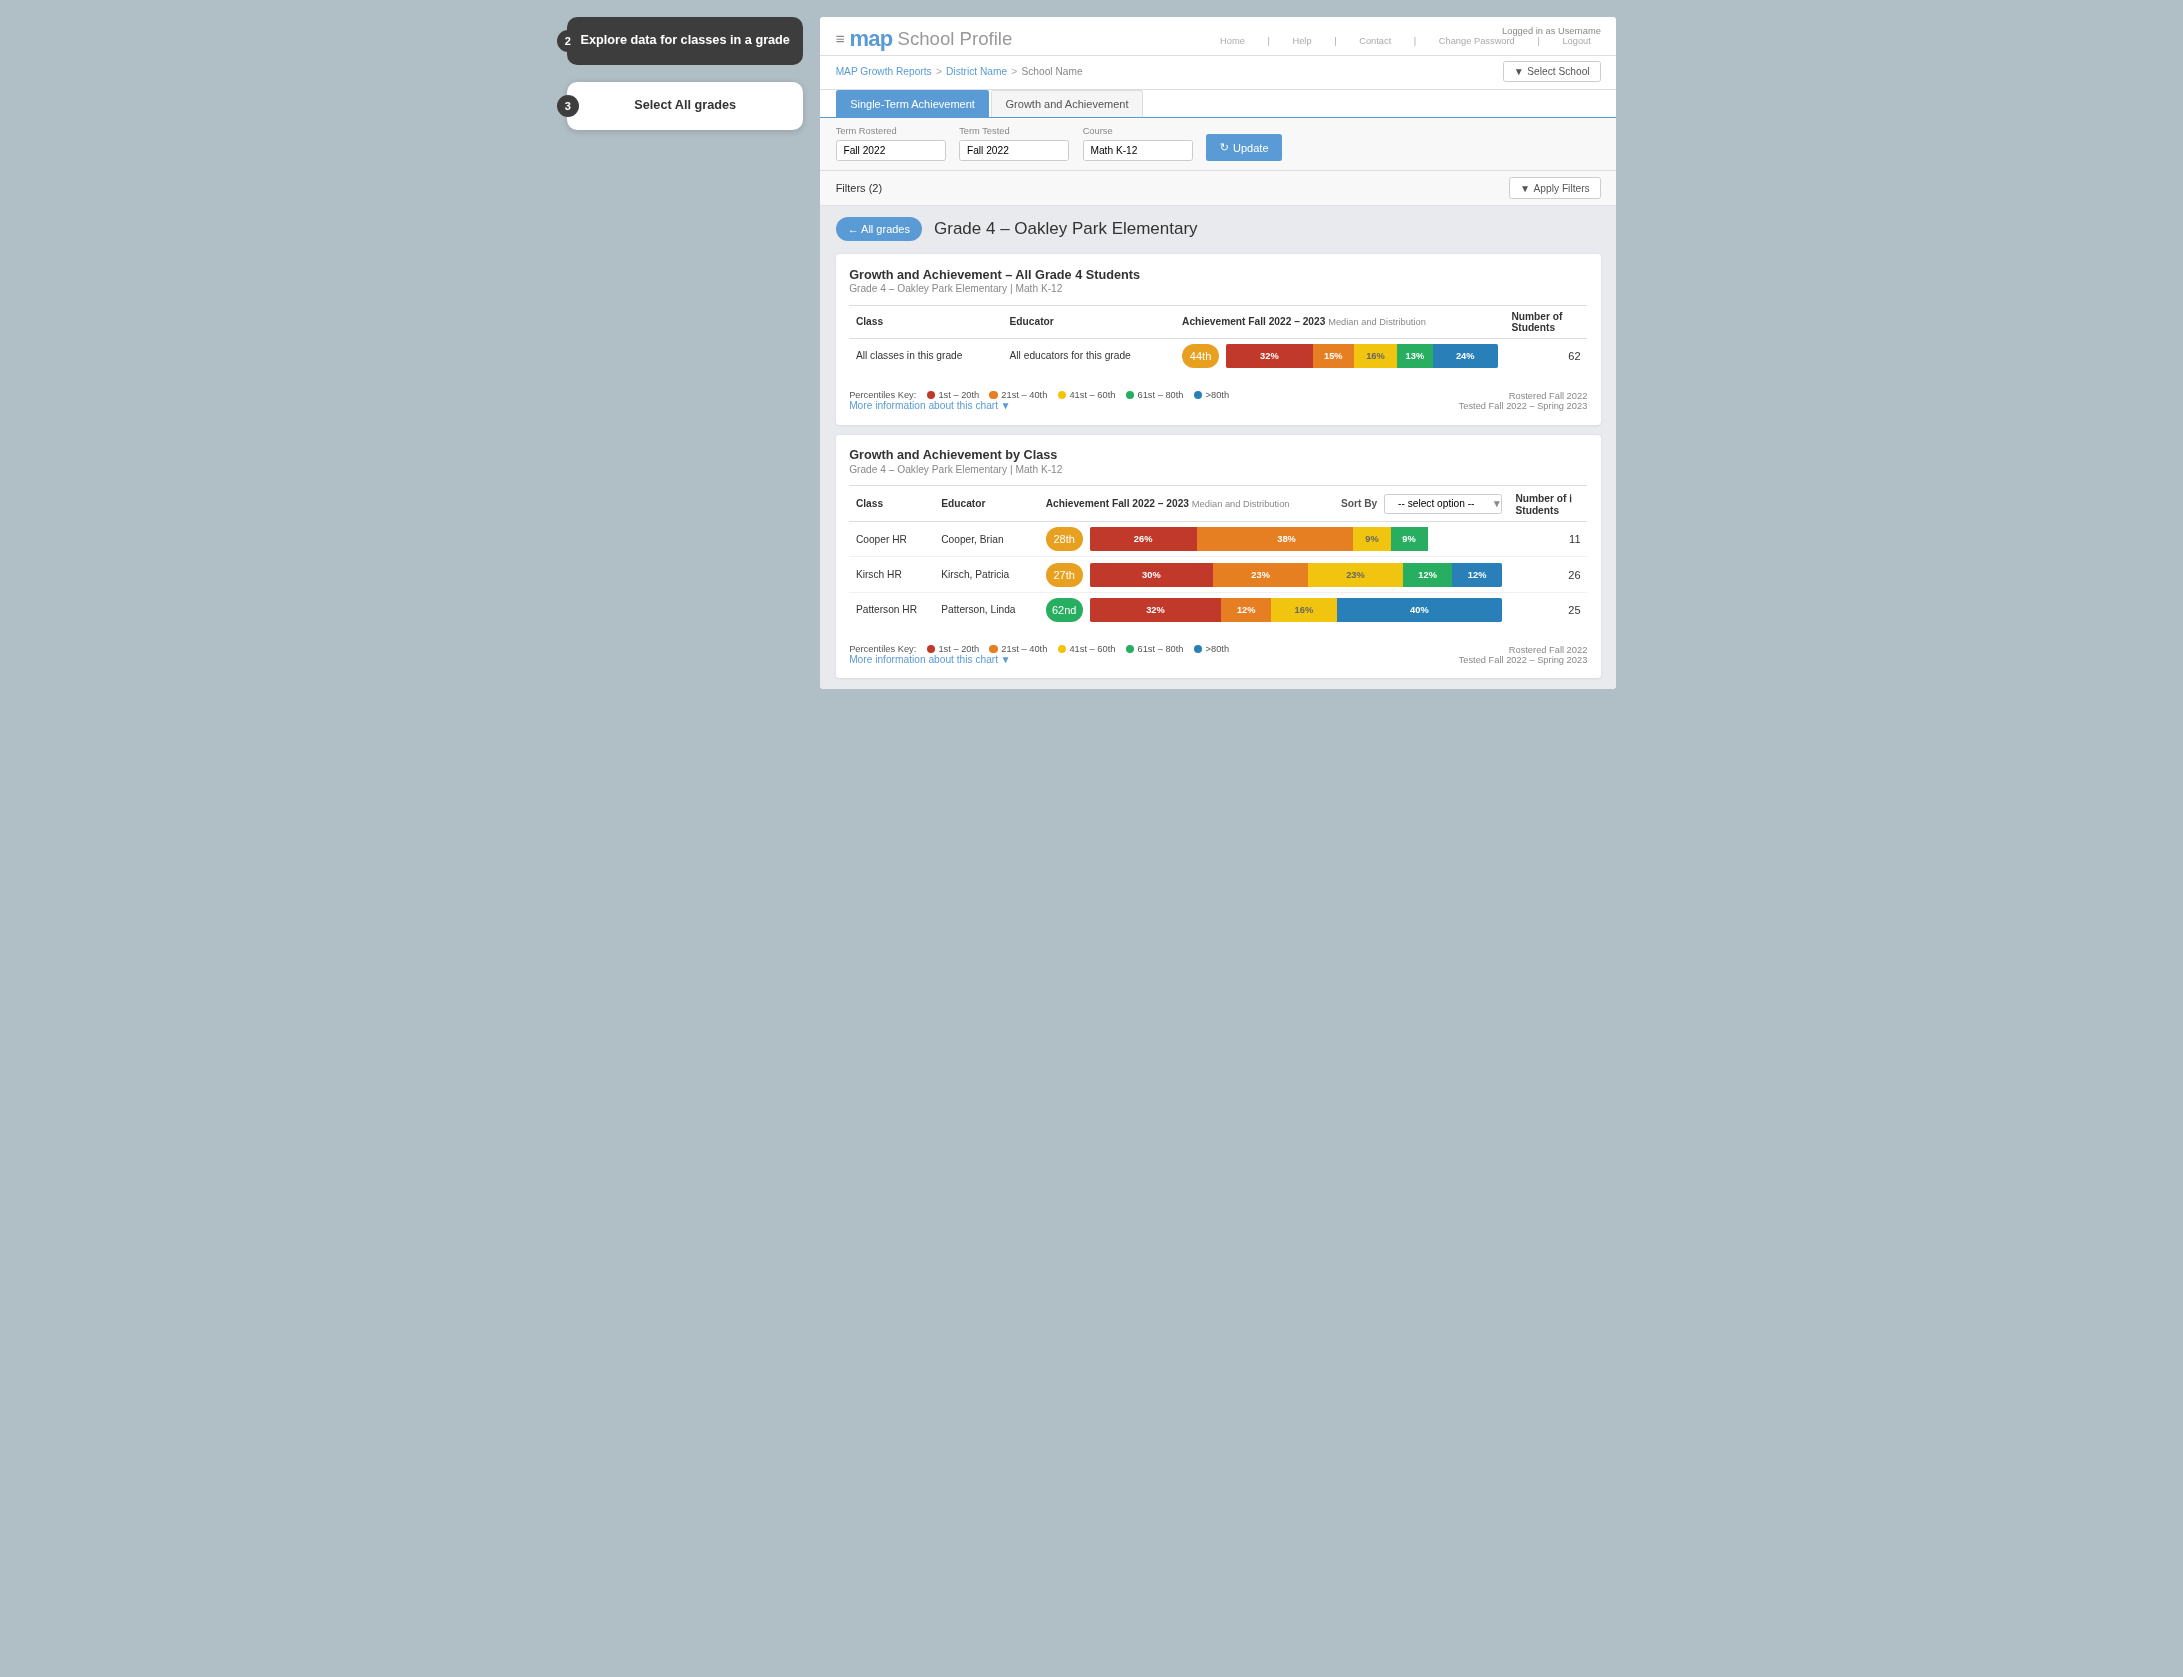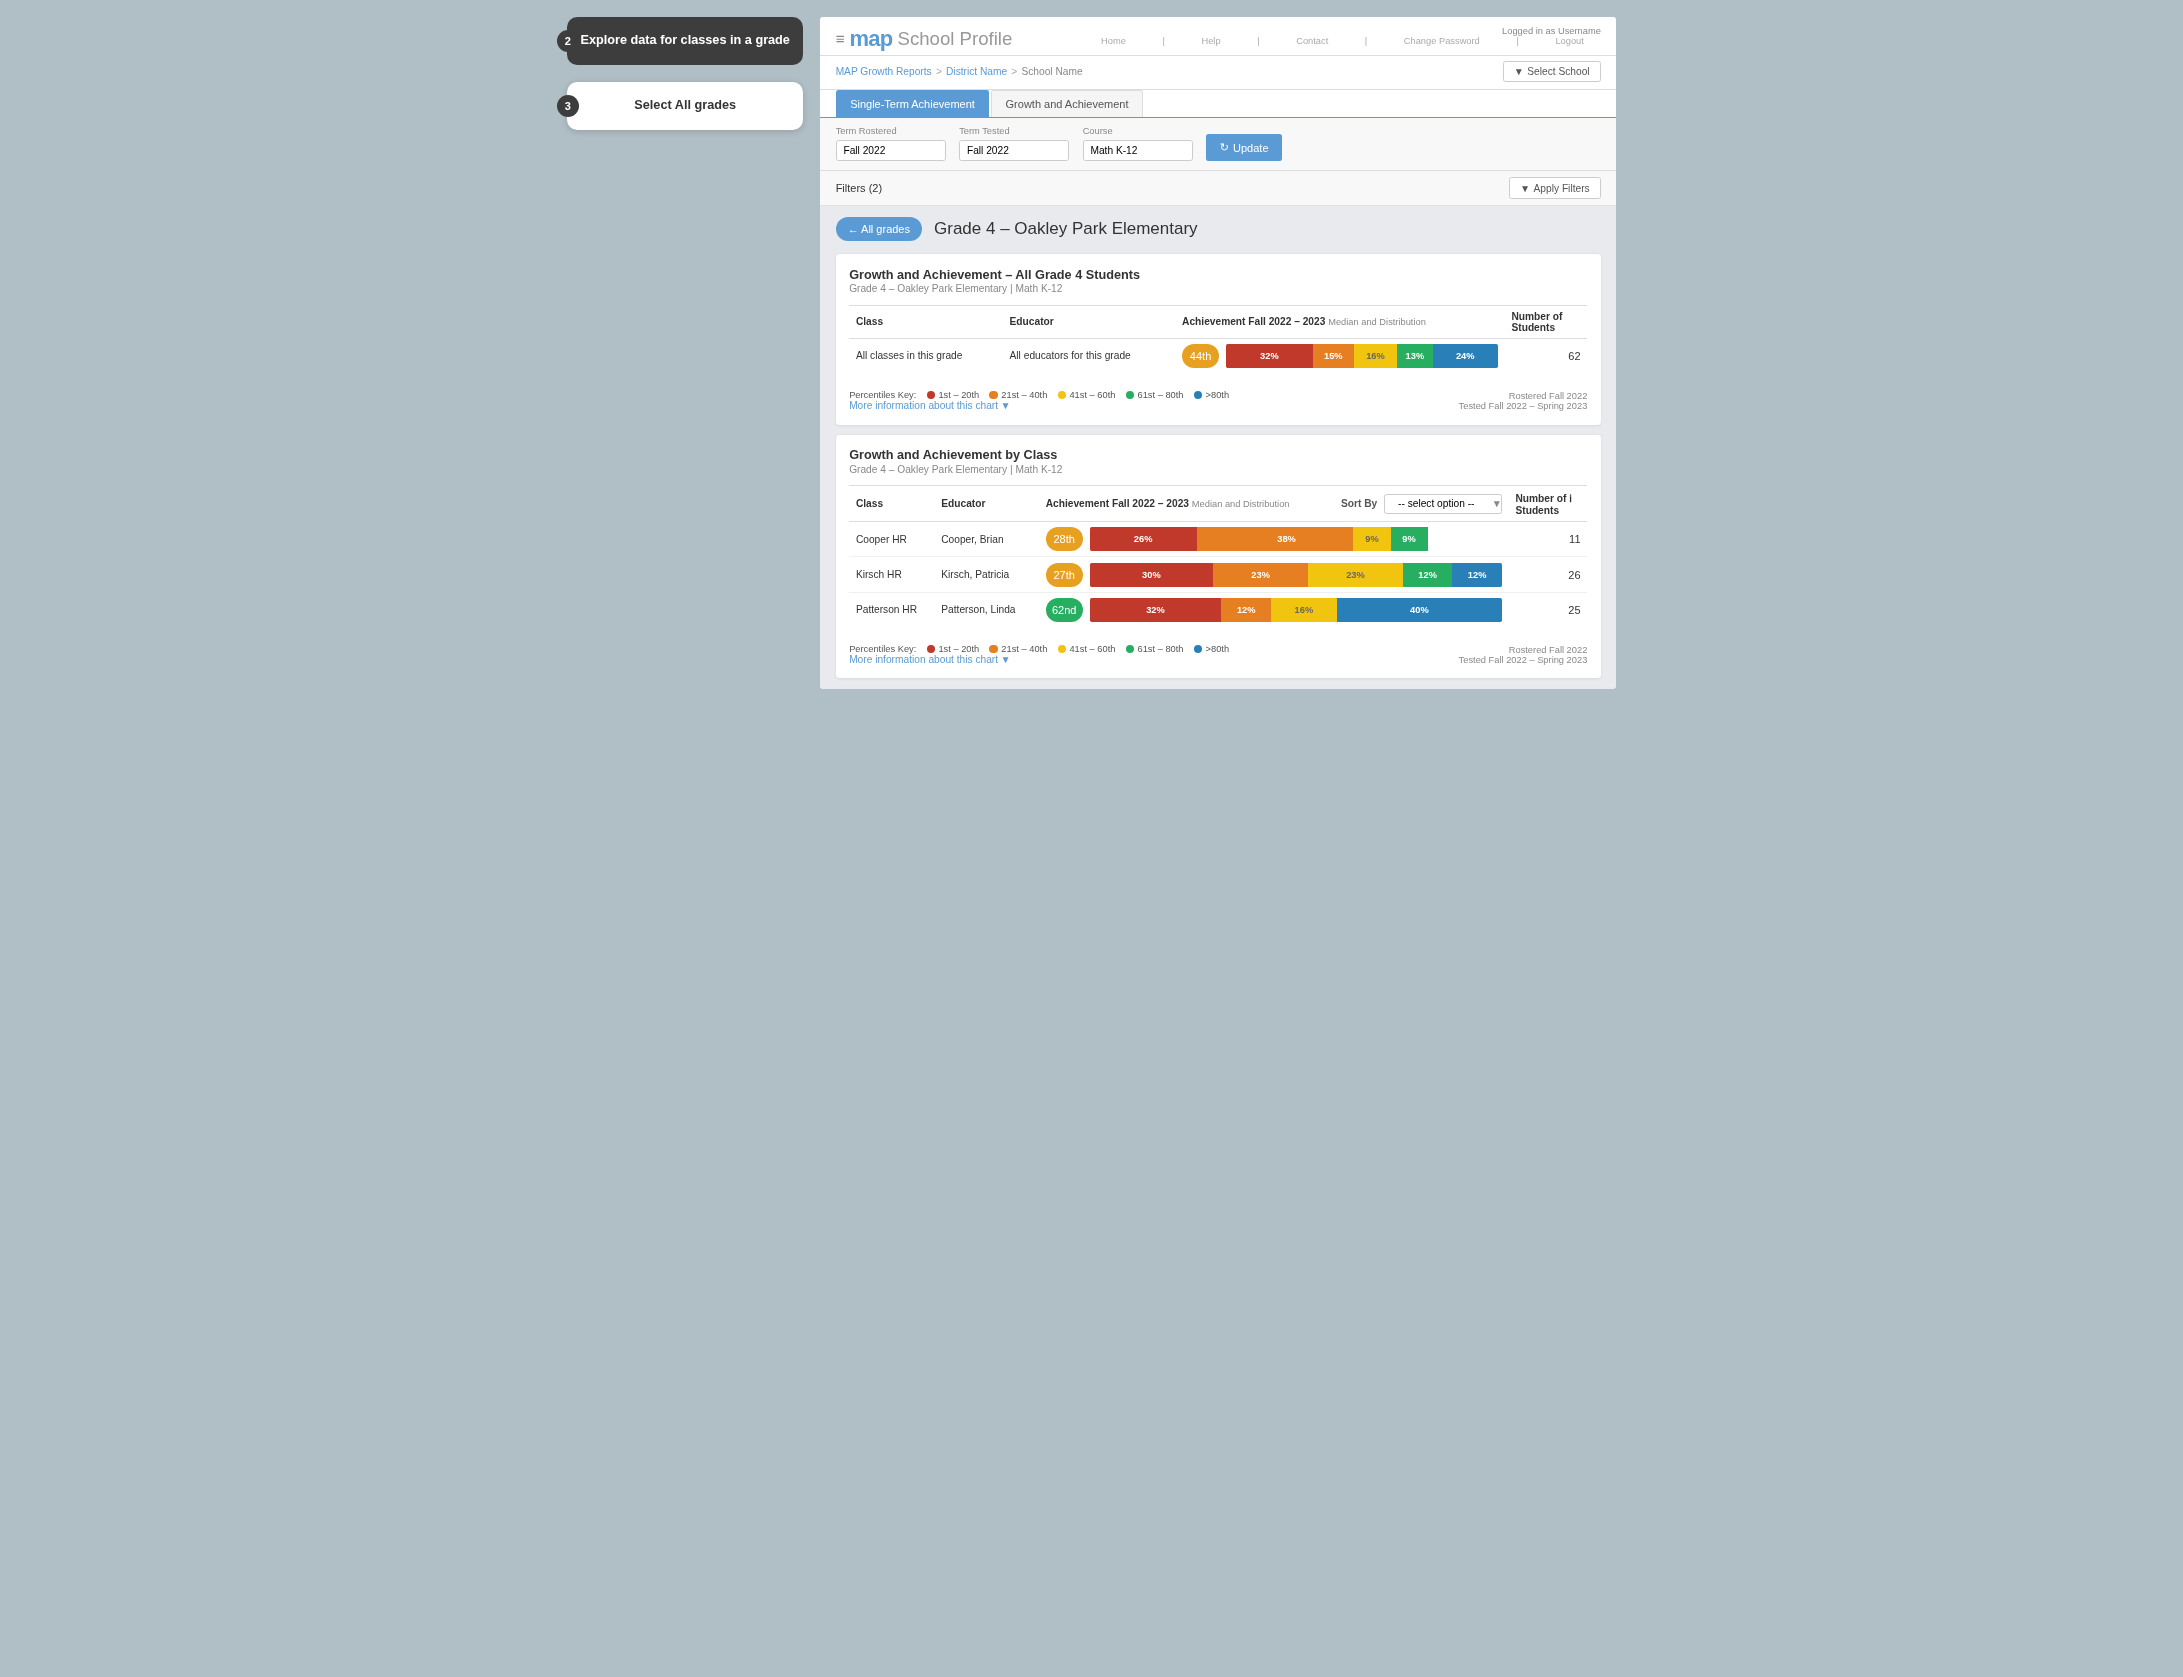--- a/index.html
+++ b/index.html
@@ -118,21 +118,21 @@
       text-align: right;
       font-size: 9.3px;
       color: #888;
     }
 
     .header-right .links {
       color: #5b9bd5;
       font-size: 9.3px;
     }
 
-    .header-right .links span { margin: 0 17px; color: #aaa; }
+    .header-right .links span { margin: 0 10px; color: #aaa; }
 
     
     .breadcrumb-row {
       display: flex;
       justify-content: space-between;
       align-items: center;
       padding: 5.1px 15.2px 6.8px 15.2px;
       background: #fff;
       border-bottom: 0.8px solid #ddd;
     }

